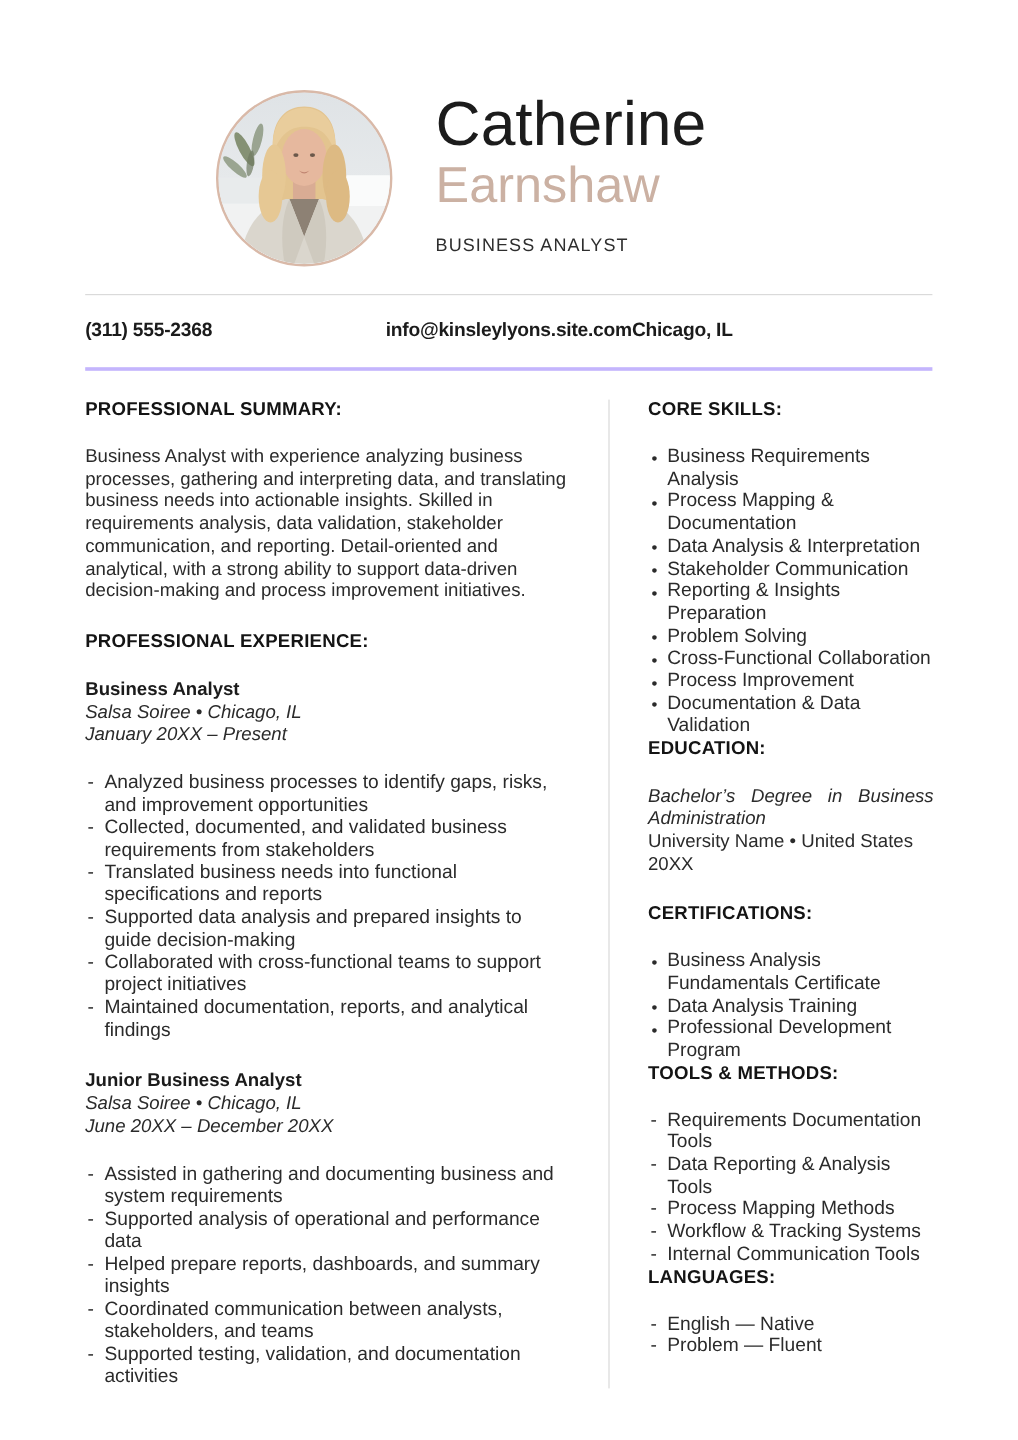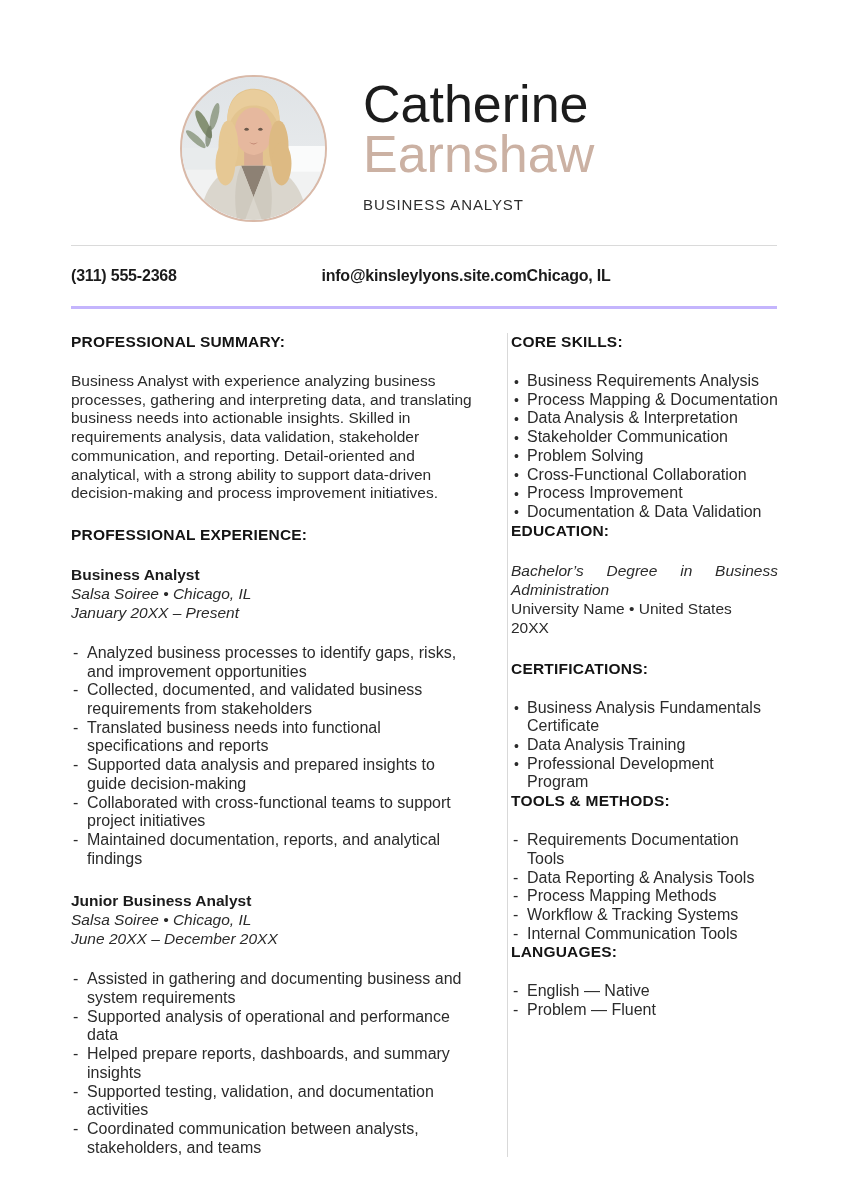--- a/index.html
+++ b/index.html
@@ -12,38 +12,38 @@
 
   
   .header { display: flex; align-items: flex-start; padding: 75px 71px 0 71px; }
   .photo-ring {
     width: 147px; height: 147px; margin-left: 109px; flex: none;
     border-radius: 50%; border: 2px solid #d9b9a8; overflow: hidden; background: #e6e9ea;
   }
   .photo-ring svg { display: block; width: 100%; height: 100%; }
   .name-block { margin-left: 36px; padding-top: 4px; }
   .first-name { font-size: 52px; line-height: 50px; font-weight: 400; color: #1c1c1c; }
-  .last-name  { font-size: 52px; line-height: 50px; font-weight: 400; color: #cbb1a3; }
+  .last-name  { font-size: 42px; line-height: 50px; font-weight: 400; color: #cbb1a3; }
   .job-title  { margin-top: 17px; font-size: 15px; letter-spacing: 0.9px; color: #2e2e2e; }
 
   
   .contact-bar {
     margin: 23px 71px 0 71px; height: 64px;
     border-top: 1px solid #dadada; border-bottom: 3px solid #c4b5fd;
     display: grid; grid-template-columns: 1fr auto 1fr; align-items: center;
     font-size: 16px; font-weight: bold; color: #1b1b1b; letter-spacing: -0.2px;
   }
   .contact-bar .c-left   { text-align: left; }
   .contact-bar .c-center { text-align: center; }
   .contact-bar .c-right  { text-align: left; }
 
   
   .columns { display: flex; align-items: stretch; margin: 0 70px 0 71px; padding-top: 24px; }
   .left-col  { width: 404px; flex: none; }
-  .right-col { flex: 1; margin-left: 32px; padding-left: 3px; border-left: 1px solid #d9d9d9; }
+  .right-col { flex: 1; margin-left: 32px; padding-left: 32px; border-left: 1px solid #d9d9d9; }
 
   h2.sec {
     font-size: 15.5px; font-weight: bold; color: #141414;
     margin: 0 0 21px 0; letter-spacing: 0.2px;
   }
   .body-text { font-size: 15.5px; line-height: 18.7px; margin: 0; }
   .mb-sec { margin-bottom: 23px; }
 
   
   .job { margin-top: 0; }
@@ -155,34 +155,35 @@
 
       <div class="job">
         <div class="job-name">Junior Business Analyst</div>
         <div class="job-company">Salsa Soiree • Chicago, IL</div>
         <div class="job-dates">June 20XX – December 20XX</div>
         <ul class="plain dash-list">
 
         <li>Assisted in gathering and documenting business and system requirements</li>
             <li>Supported analysis of operational and performance data</li>
             <li>Helped prepare reports, dashboards, and summary insights</li>
+            <li>Coordinated communication between analysts, stakeholders, and teams</li>
             <li>Supported testing, validation, and documentation activities</li>
-            <li>Coordinated communication between analysts, stakeholders, and teams</li>
           </ul>
       </div>
     </section>
 
     <section class="right-col">
       <h2 class="sec">CORE SKILLS:</h2>
       <ul class="plain dot-list mb-sec">
 
       <li>Business Requirements Analysis</li>
           <li>Process Mapping &amp; Documentation</li>
           <li>Data Analysis &amp; Interpretation</li>
           <li>Stakeholder Communication</li>
+          <li>Reporting &amp; Insights Preparation</li>
           <li>Problem Solving</li>
           <li>Cross-Functional Collaboration</li>
           <li>Process Improvement</li>
           <li>Documentation &amp; Data Validation</li>
         </ul>
 
       <h2 class="sec">EDUCATION:</h2>
       <p class="edu-degree">Bachelor’s Degree in Business Administration</p>
       <div class="edu-line">University Name • United States</div>
       <div class="edu-line mb-sec">20XX</div>

